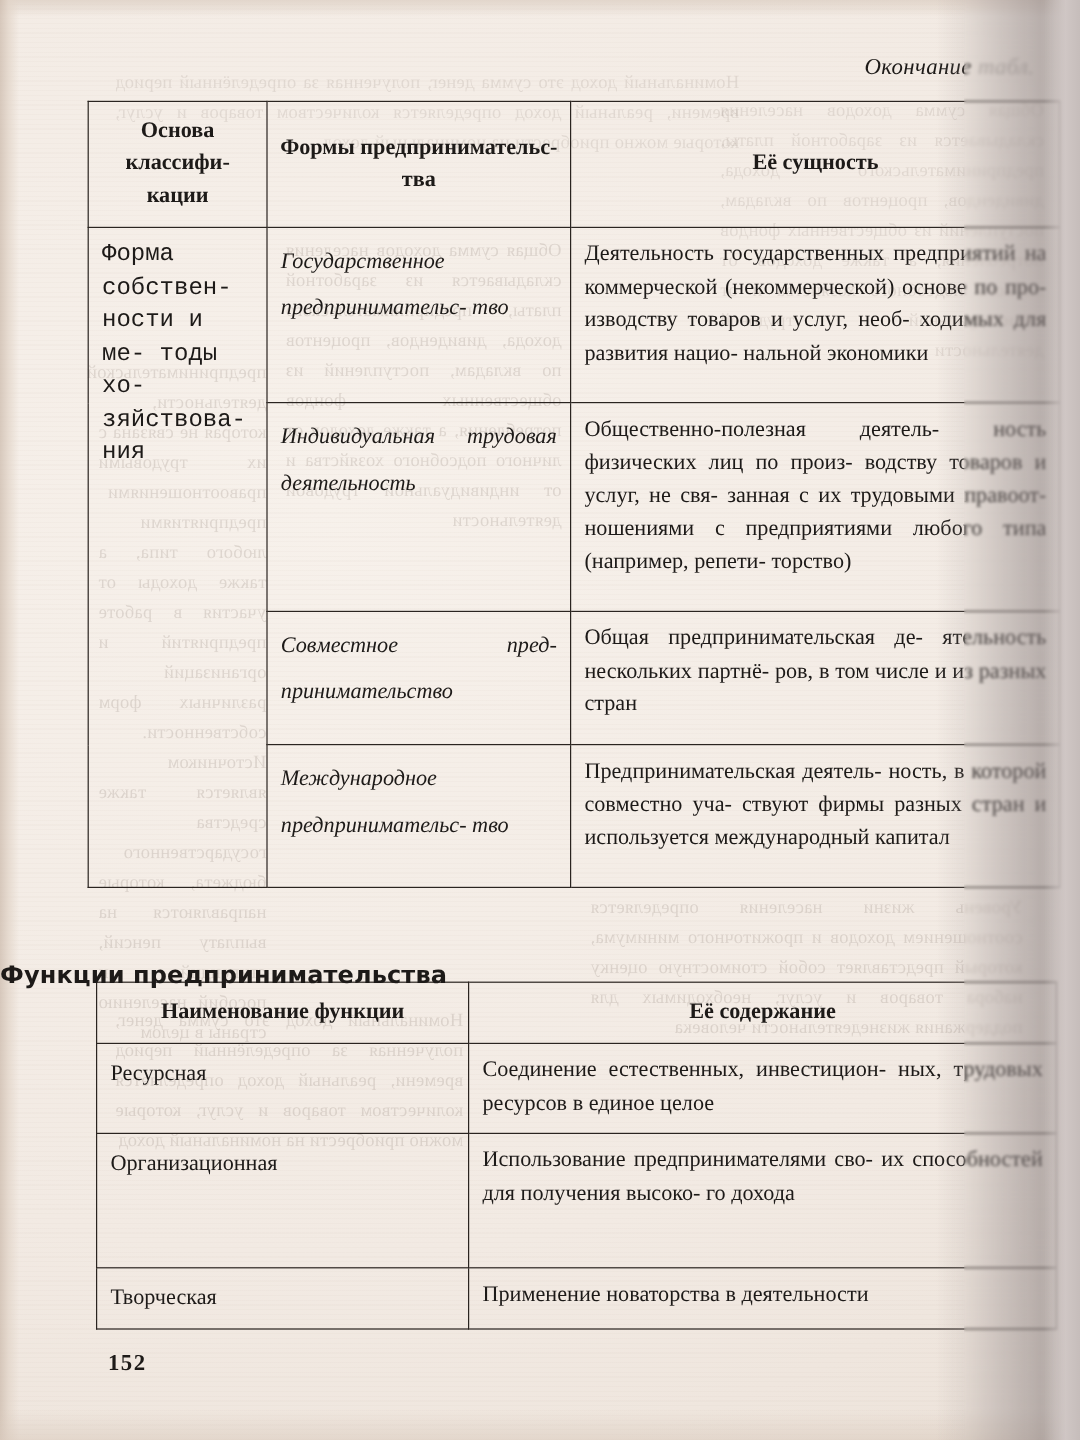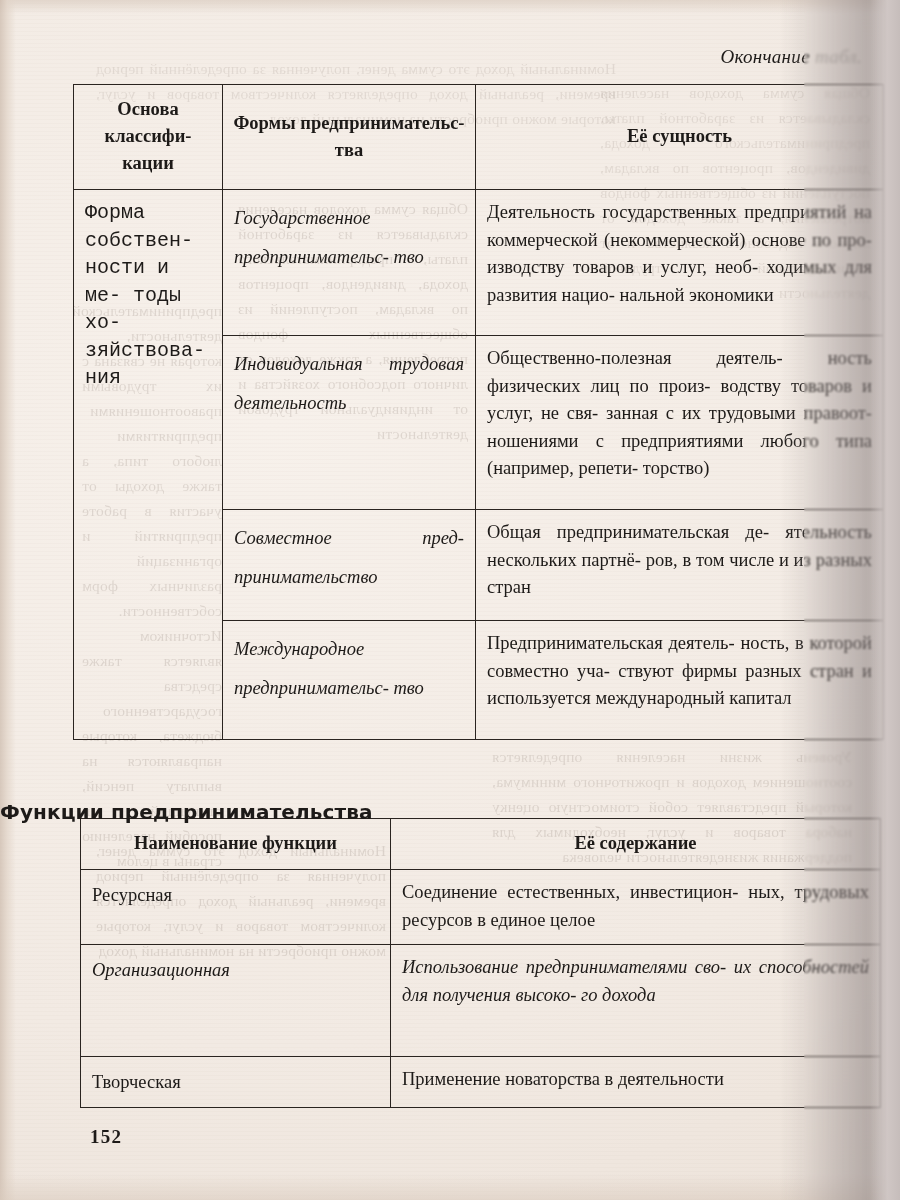--- a/index.html
+++ b/index.html
@@ -182,21 +182,21 @@
     width: 800px;
   }
   #table-functions col.f1 { width: 310px; }
   #table-functions col.f2 { width: 490px; }
 
   #table-functions td { line-height: 27.5px; }
   #table-functions td.fn-name { padding-top: 12px; }
   #table-functions td.fn-desc { text-align: justify; }
 
   .frow-1 { height: 70px; margin-left: 27px; }
-  .frow-2 { height: 112px; font-style: italic; }
+  .frow-2 { height: 112px; }
   .frow-3 { height: 38px; }
 
   
   .folio {
     position: absolute;
     z-index: 12;
     left: 90px;
     top: 1126px;
     font-size: 19px;
     font-weight: bold;

